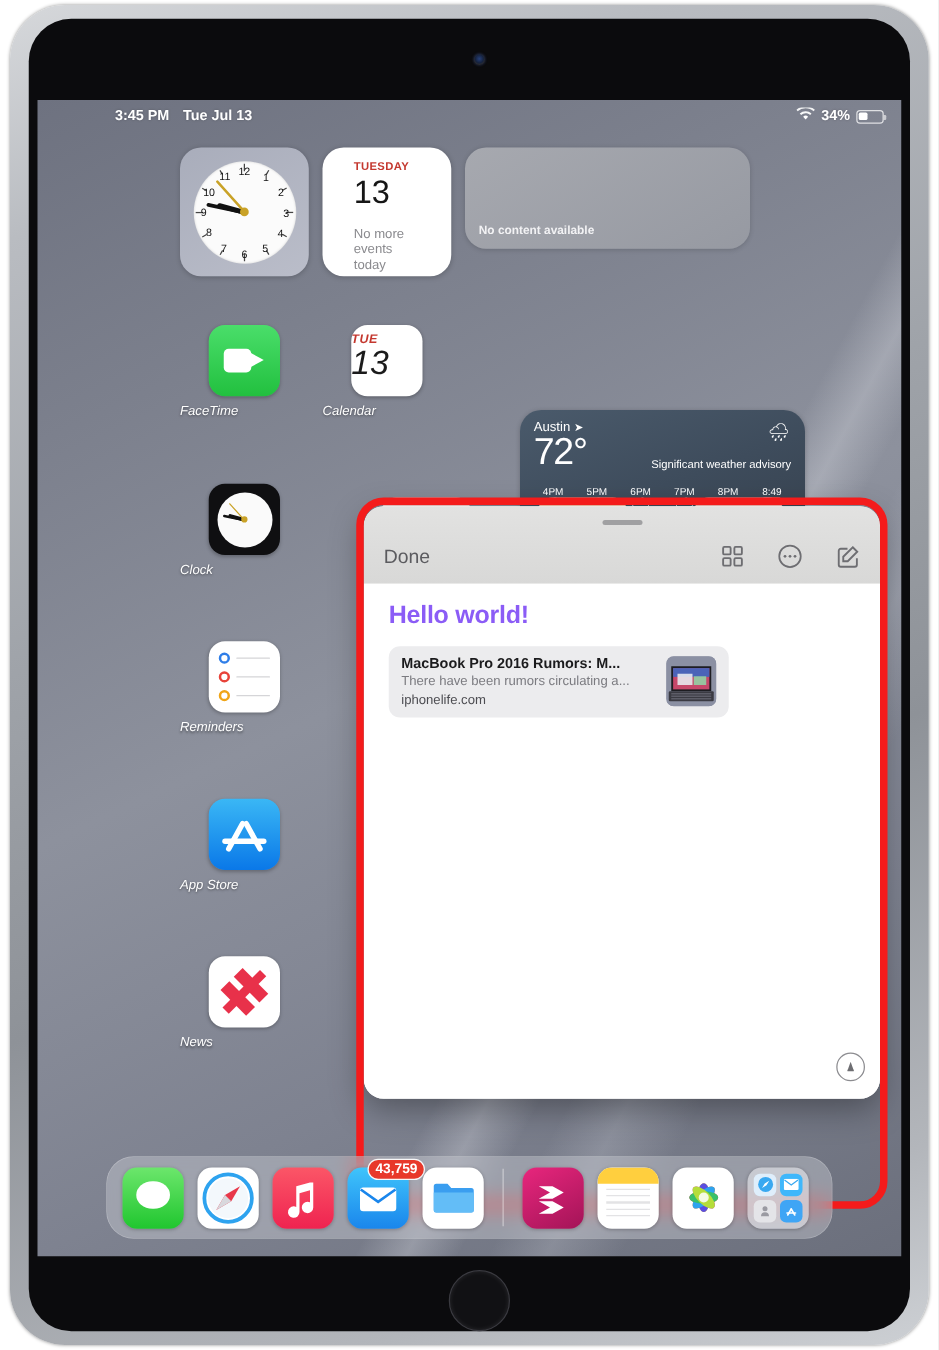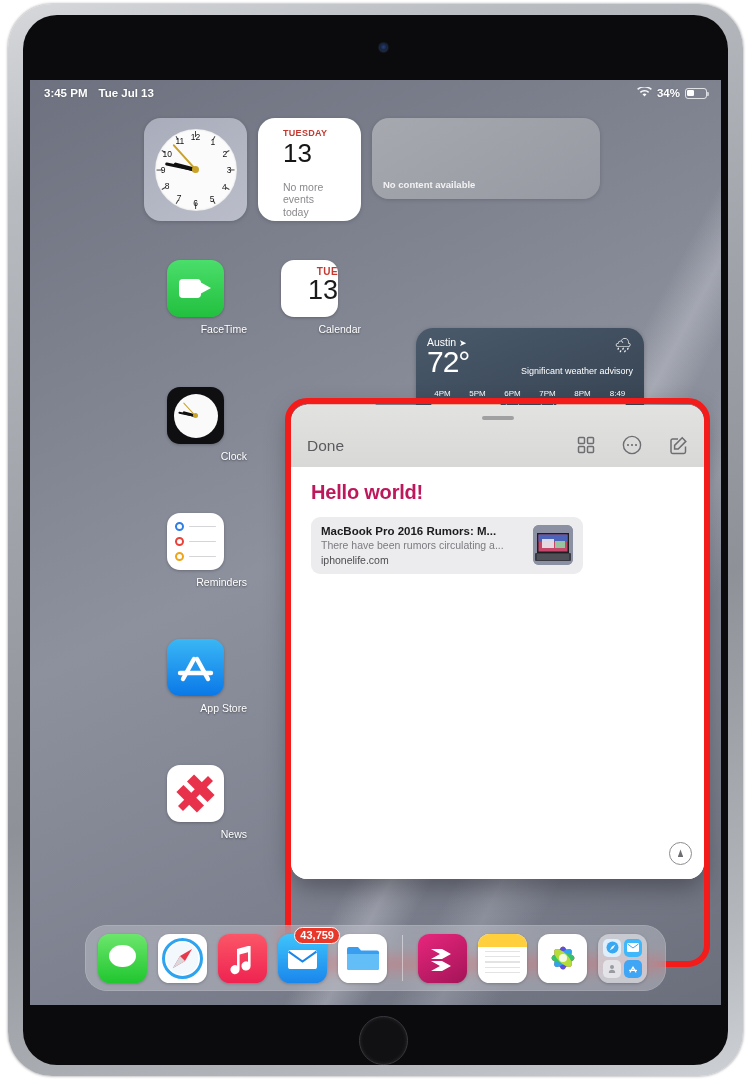--- a/index.html
+++ b/index.html
@@ -50,21 +50,21 @@
   }
 
   
   #statusbar {
     position: absolute; left: 0; top: 0; width: 100%; height: 26px;
     display: flex; align-items: center; justify-content: space-between;
     padding: 0 14px;
     color: #fff; font-size: 11.5px; font-weight: 600;
     text-shadow: 0 0 2px rgba(0,0,0,.25);
   }
-  #status-left { display: flex; gap: 11px; align-items: flex-start; }
+  #status-left { display: flex; gap: 11px; align-items: flex-start; margin-left: 48px; }
   #status-right { display: flex; gap: 5px; align-items: center; }
   .batt {
     position: relative; width: 22px; height: 11px;
     border: 1.2px solid rgba(255,255,255,.75); border-radius: 3px;
     display: inline-block;
   }
   .batt::after {
     content:""; position:absolute; right:-3.4px; top:3px;
     width:2px; height:4px; border-radius:0 1px 1px 0;
     background: rgba(255,255,255,.6);
@@ -136,21 +136,21 @@
   .wx-adv { position:absolute; right:11px; top:38px; font-size:9px; font-weight:500; }
   .wx-icon { position:absolute; right:12px; top:9px; font-size:14px; }
   .wx-hours { position:absolute; left:10px; right:10px; bottom:6px;
               display:flex; justify-content:space-between; }
   .wx-h { text-align:center; width:33px; }
   .wx-h .t { font-size:8px; font-weight:400; }
   .wx-h .g { font-size:12.5px; line-height:1.25; }
   .wx-h .d { font-size:10px; font-weight:600; }
 
   
-  .appicon { position:absolute; width:103px; text-align:right; }
+  .appicon { position:absolute; width:103px; text-align:left;font-style:italic; }
   .appicon .tile {
     width:57px; height:57px; border-radius:13px; margin:0 auto;
     box-shadow: 0 1px 3px rgba(0,0,0,.25);
     position:relative; overflow:hidden;
   }
   .appicon .lbl {
     margin-top:6px; color:#fff; font-size:10.5px;
     text-shadow: 0 1px 2px rgba(0,0,0,.45);
   }
 
@@ -226,21 +226,21 @@
     height:62px; background: linear-gradient(180deg,#e2e2e1,#d8d8d7);
     position:relative; display:flex; align-items:flex-end; padding:0 16px 12px 16px;
     justify-content:space-between;
   }
   #grabber { position:absolute; left:50%; top:11px; transform:translateX(-50%);
              width:32px;height:4px;border-radius:2px;background:#a0a0a2; }
   #done-btn { color:#5b5b5f; font-size:15.5px; }
   .tb-icons { display:flex; align-items:center; gap:27px; }
   .tb-ico { color:#6e6e72; display:flex; align-items:center; }
   #notes-body { padding:14px 20px 0 20px; background:#fff; height:412px; position:relative; }
-  #note-title { font-size:20px; font-weight:700; color:#be185d; letter-spacing:-.2px; }
+  #note-title { font-size:20px; font-weight:700; color:#8b5cf6; letter-spacing:-.2px; }
   #link-card {
     margin-top:13px; background:#ececee; border-radius:9px;
     padding:8px 10px; display:flex; align-items:flex-start; gap:9px;
     width:272px;
   }
   #link-card .txt { flex:1; min-width:0; }
   .lc-title { font-size:11.5px; font-weight:700; color:#1b1b1d;
               white-space:nowrap; overflow:hidden; text-overflow:ellipsis; }
   .lc-desc  { font-size:10.5px; color:#7b7b80; margin-top:2px;
               white-space:nowrap; overflow:hidden; text-overflow:ellipsis; }

